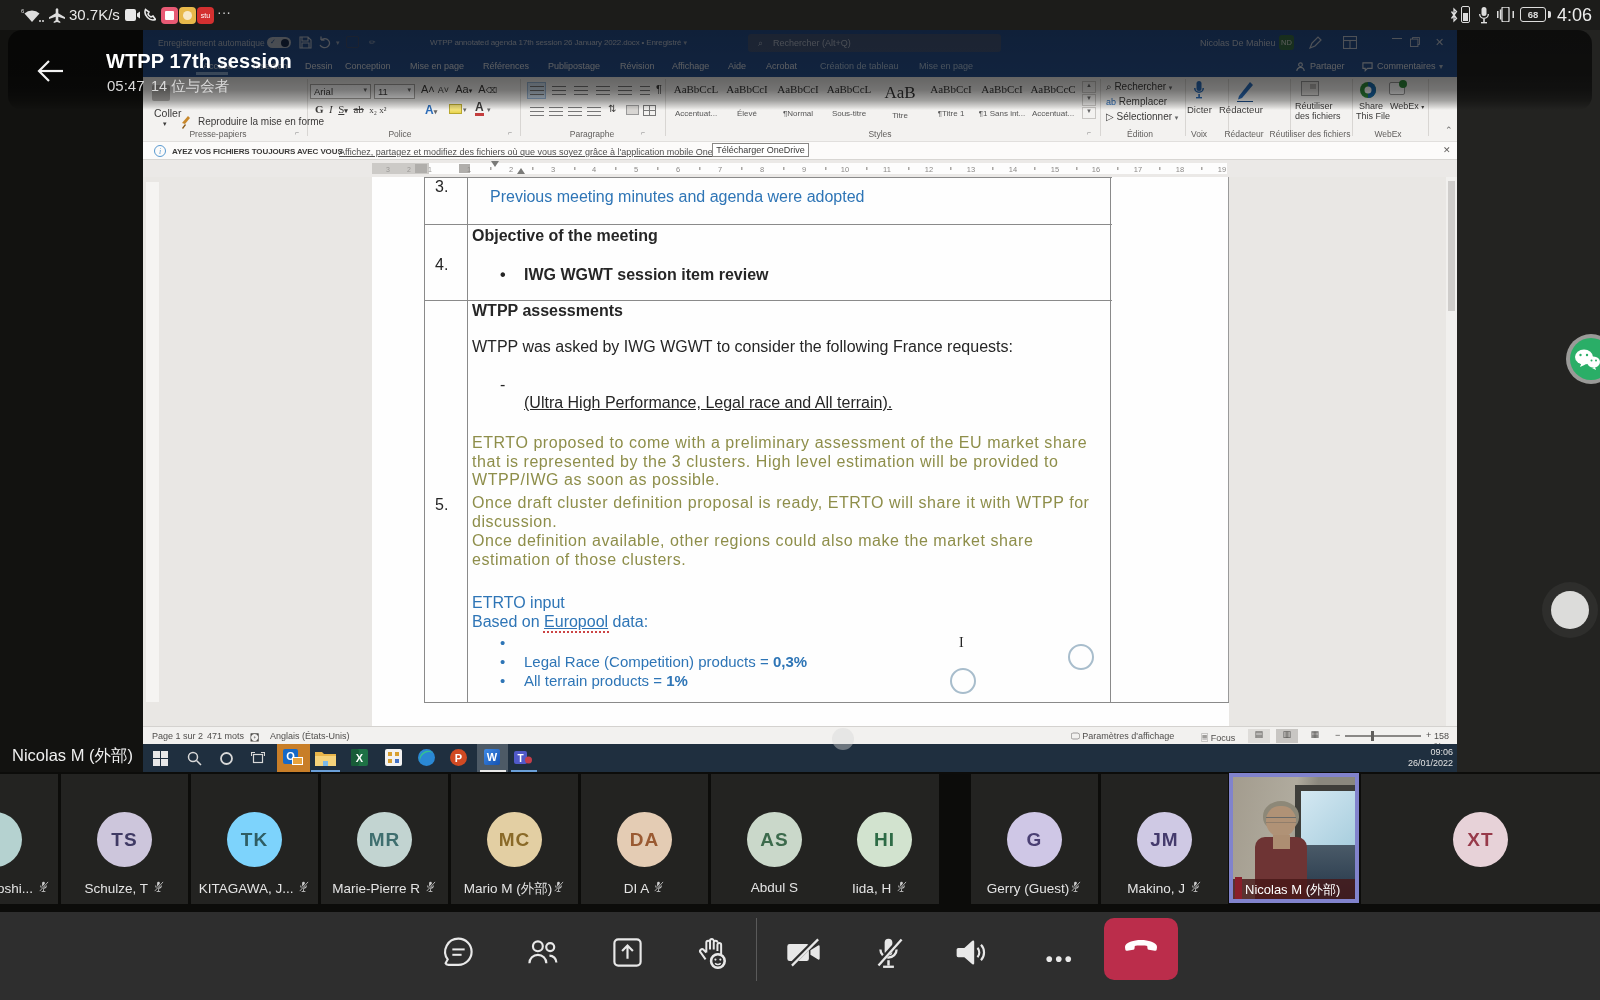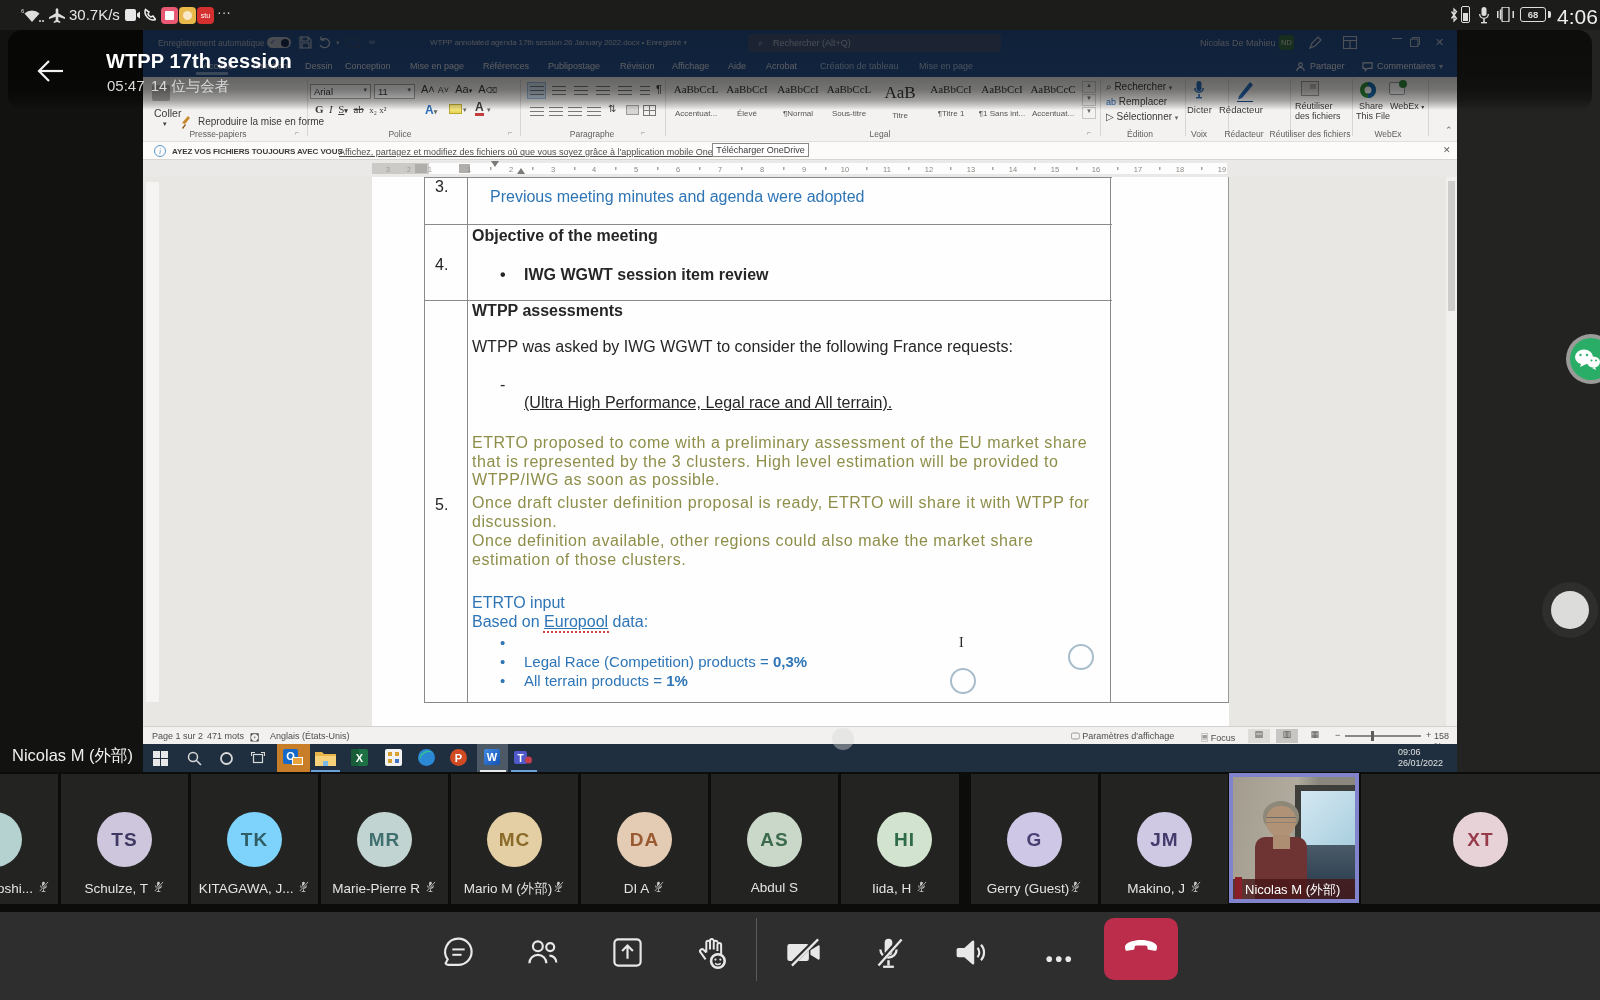--- a/index.html
+++ b/index.html
@@ -80,21 +80,21 @@
       <g fill="#ddd">
         <rect x="5" y="0" width="7" height="15" rx="1.4" fill="none" stroke="#ddd" stroke-width="1.3"></rect>
         <rect x="0" y="4" width="1.5" height="7"></rect>
         <rect x="2.8" y="2.5" width="1.5" height="10"></rect>
         <rect x="15.5" y="4" width="1.5" height="7"></rect>
         <rect x="12.7" y="2.5" width="1.5" height="10" fill="none"></rect>
       </g>
     </svg>
  <div class="a" style="left:1520px;top:7px;width:26px;height:15px;border:1.4px solid #ddd;border-radius:3px;color:#ddd;font-size:9.5px;text-align:center;line-height:13px;font-weight:bold">68</div>
  <div class="a" style="left:1548px;top:11px;width:2.5px;height:7px;background:#ddd;border-radius:0 2px 2px 0"></div>
- <div class="a" style="left:1557px;top:5px;font-size:21px;color:#eee">4:06</div>
+ <div class="a" style="left:1557px;top:5px;font-size:18px;color:#eee">4:06</div>
 </div>
 <div id="share" class="a"></div>
 <div class="a" style="left:0;top:30px;width:143px;height:742px;background:#121210"></div>
 <div class="a" style="left:1457px;top:30px;width:143px;height:742px;background:#232321"></div>
 <div class="a" style="left:0;top:772px;width:1600px;height:140px;background:#0c0c0a"></div>
 <div id="titlebar" class="a">
  <div class="a" style="left:15px;top:8px;font-size:8.5px;color:#c4cede">Enregistrement automatique</div>
  <div class="a" style="left:124px;top:7px;width:24px;height:11px;border-radius:5.5px;background:#c2cad8">
       <span class="a" style="left:3px;top:1px;font-size:7px;color:#2b579a">✓</span>
       <span class="a" style="left:14px;top:1.5px;width:8px;height:8px;border-radius:50%;background:#1d3156"></span>
@@ -241,21 +241,21 @@
       <div class="s1">AaBbCcI</div>
       <div class="s2" style="margin-top:14px">¶1 Sans int...</div>
     </div>
  <div class="sty" style="left:885px">
       <div class="s1">AaBbCcC</div>
       <div class="s2" style="margin-top:14px">Accentuat...</div>
     </div>
  <div class="rb" style="left:939px;top:4px;width:14px;height:12px;border:1px solid #c8c6c3;font-size:6px;text-align:center;color:#666">▲</div>
  <div class="rb" style="left:939px;top:17px;width:14px;height:12px;border:1px solid #c8c6c3;font-size:6px;text-align:center;color:#666">▼</div>
  <div class="rb" style="left:939px;top:30px;width:14px;height:12px;border:1px solid #c8c6c3;font-size:6px;text-align:center;color:#666">▼</div>
- <div class="glabel" style="left:692px;width:90px">Legal</div>
+ <div class="glabel" style="left:692px;width:90px">Styles</div>
     <div class="rb" style="left:944px;top:52px;font-size:7px;color:#888">⌐</div>
  <div class="rb" style="left:963px;top:4px;font-size:10px">⌕ Rechercher <span style="font-size:7px;color:#666">▾</span></div>
  <div class="rb" style="left:963px;top:19px;font-size:10px"><span style="color:#2b6cb8;font-size:9px">ab</span> Remplacer</div>
  <div class="rb" style="left:963px;top:34px;font-size:10px">▷ Sélectionner <span style="font-size:7px;color:#666">▾</span></div>
  <div class="glabel" style="left:952px;width:90px">Édition</div>
  <svg class="a" style="left:1048px;top:3px" width="16" height="24" viewBox="0 0 16 24">
       <g fill="#2b6cb8">
         <rect x="5.5" y="1" width="5" height="10" rx="2.5"></rect>
         <path d="M3 8 a5 5 0 0 0 10 0 l-1.5 0 a3.5 3.5 0 0 1-7 0 Z"></path>
         <rect x="7.3" y="14" width="1.6" height="3"></rect>
@@ -460,21 +460,21 @@
     </svg>
  <div class="a" style="left:334px;top:0;width:31px;height:28px;background:#4d5a66"></div>
  <div class="a" style="left:341px;top:5px;width:16px;height:16px;background:linear-gradient(135deg,#3e8ae8,#1552b0);border-radius:2px;color:#fff;font-size:11px;text-align:center;line-height:16px;font-weight:bold">W</div>
  <div class="a" style="left:337px;top:26px;width:26px;height:2px;background:#e8e8e8"></div>
  <svg class="a" style="left:371px;top:5px" width="18" height="17" viewBox="0 0 18 17">
       <rect x="0" y="2" width="13" height="13" rx="2" fill="#5059c9"></rect>
       <text x="6.5" y="12.5" font-size="10" fill="#fff" text-anchor="middle" font-weight="bold" font-family="Liberation Sans">T</text>
       <circle cx="14.5" cy="11" r="3.5" fill="#c43e4b"></circle>
     </svg>
  <div class="a" style="left:368px;top:26px;width:26px;height:2px;background:#6a9fd8"></div>
- <div class="a" style="left:1255px;top:3px;width:55px;font-size:9px;color:#e0e0e0;line-height:11px">09:06<br>26/01/2022</div>
+ <div class="a" style="left:1255px;top:3px;width:55px;text-align:right;font-size:9px;color:#e0e0e0;line-height:11px">09:06<br>26/01/2022</div>
 </div>
 <div id="overlay" class="a"></div>
 <svg class="a" style="left:36px;top:57px" width="30" height="28" viewBox="0 0 30 28">
     <g stroke="#f2f2f2" stroke-width="2.2" fill="none">
       <line x1="3" y1="14" x2="27" y2="14"></line>
       <path d="M13 4 L3 14 L13 24"></path>
     </g>
   </svg>
 <div class="a w" style="left:106px;top:50px;font-size:20px;font-weight:bold;letter-spacing:0.1px">WTPP 17th session</div>
 <div class="a" style="left:107px;top:77px;font-size:15px;color:#d9d9d9">05:47</div>
@@ -556,21 +556,21 @@
             <rect x="8.5" y="20.5" width="7" height="1.5"></rect>
           </g>
           <line x1="4" y1="21" x2="20" y2="3" stroke="#232321" stroke-width="3"></line>
           <line x1="5" y1="20.5" x2="20.5" y2="3.5" stroke="#cfcfcf" stroke-width="1.5"></line>
         </svg></div>
     </div>
  <div class="tile" style="left:711px;width:127px">
       <div class="av" style="left:36px;background:#cad8ca;color:#3c6a4c">AS</div>
       <div class="nm">Abdul S</div>
     </div>
- <div class="tile" style="left:841px;width:118px">
+ <div class="tile" style="left:821px;width:118px">
       <div class="av" style="left:36px;background:#d2e3cf;color:#2e6b46">HI</div>
       <div class="nm">Iida, H <svg width="13" height="13" viewBox="0 0 24 24">
           <g fill="#cfcfcf">
             <rect x="9.5" y="3" width="5" height="11" rx="2.5"></rect>
             <path d="M6 10 a6 6 0 0 0 12 0 l-1.5 0 a4.5 4.5 0 0 1-9 0 Z"></path>
             <rect x="11.2" y="17" width="1.6" height="3.5"></rect>
             <rect x="8.5" y="20.5" width="7" height="1.5"></rect>
           </g>
           <line x1="4" y1="21" x2="20" y2="3" stroke="#232321" stroke-width="3"></line>
           <line x1="5" y1="20.5" x2="20.5" y2="3.5" stroke="#cfcfcf" stroke-width="1.5"></line>

